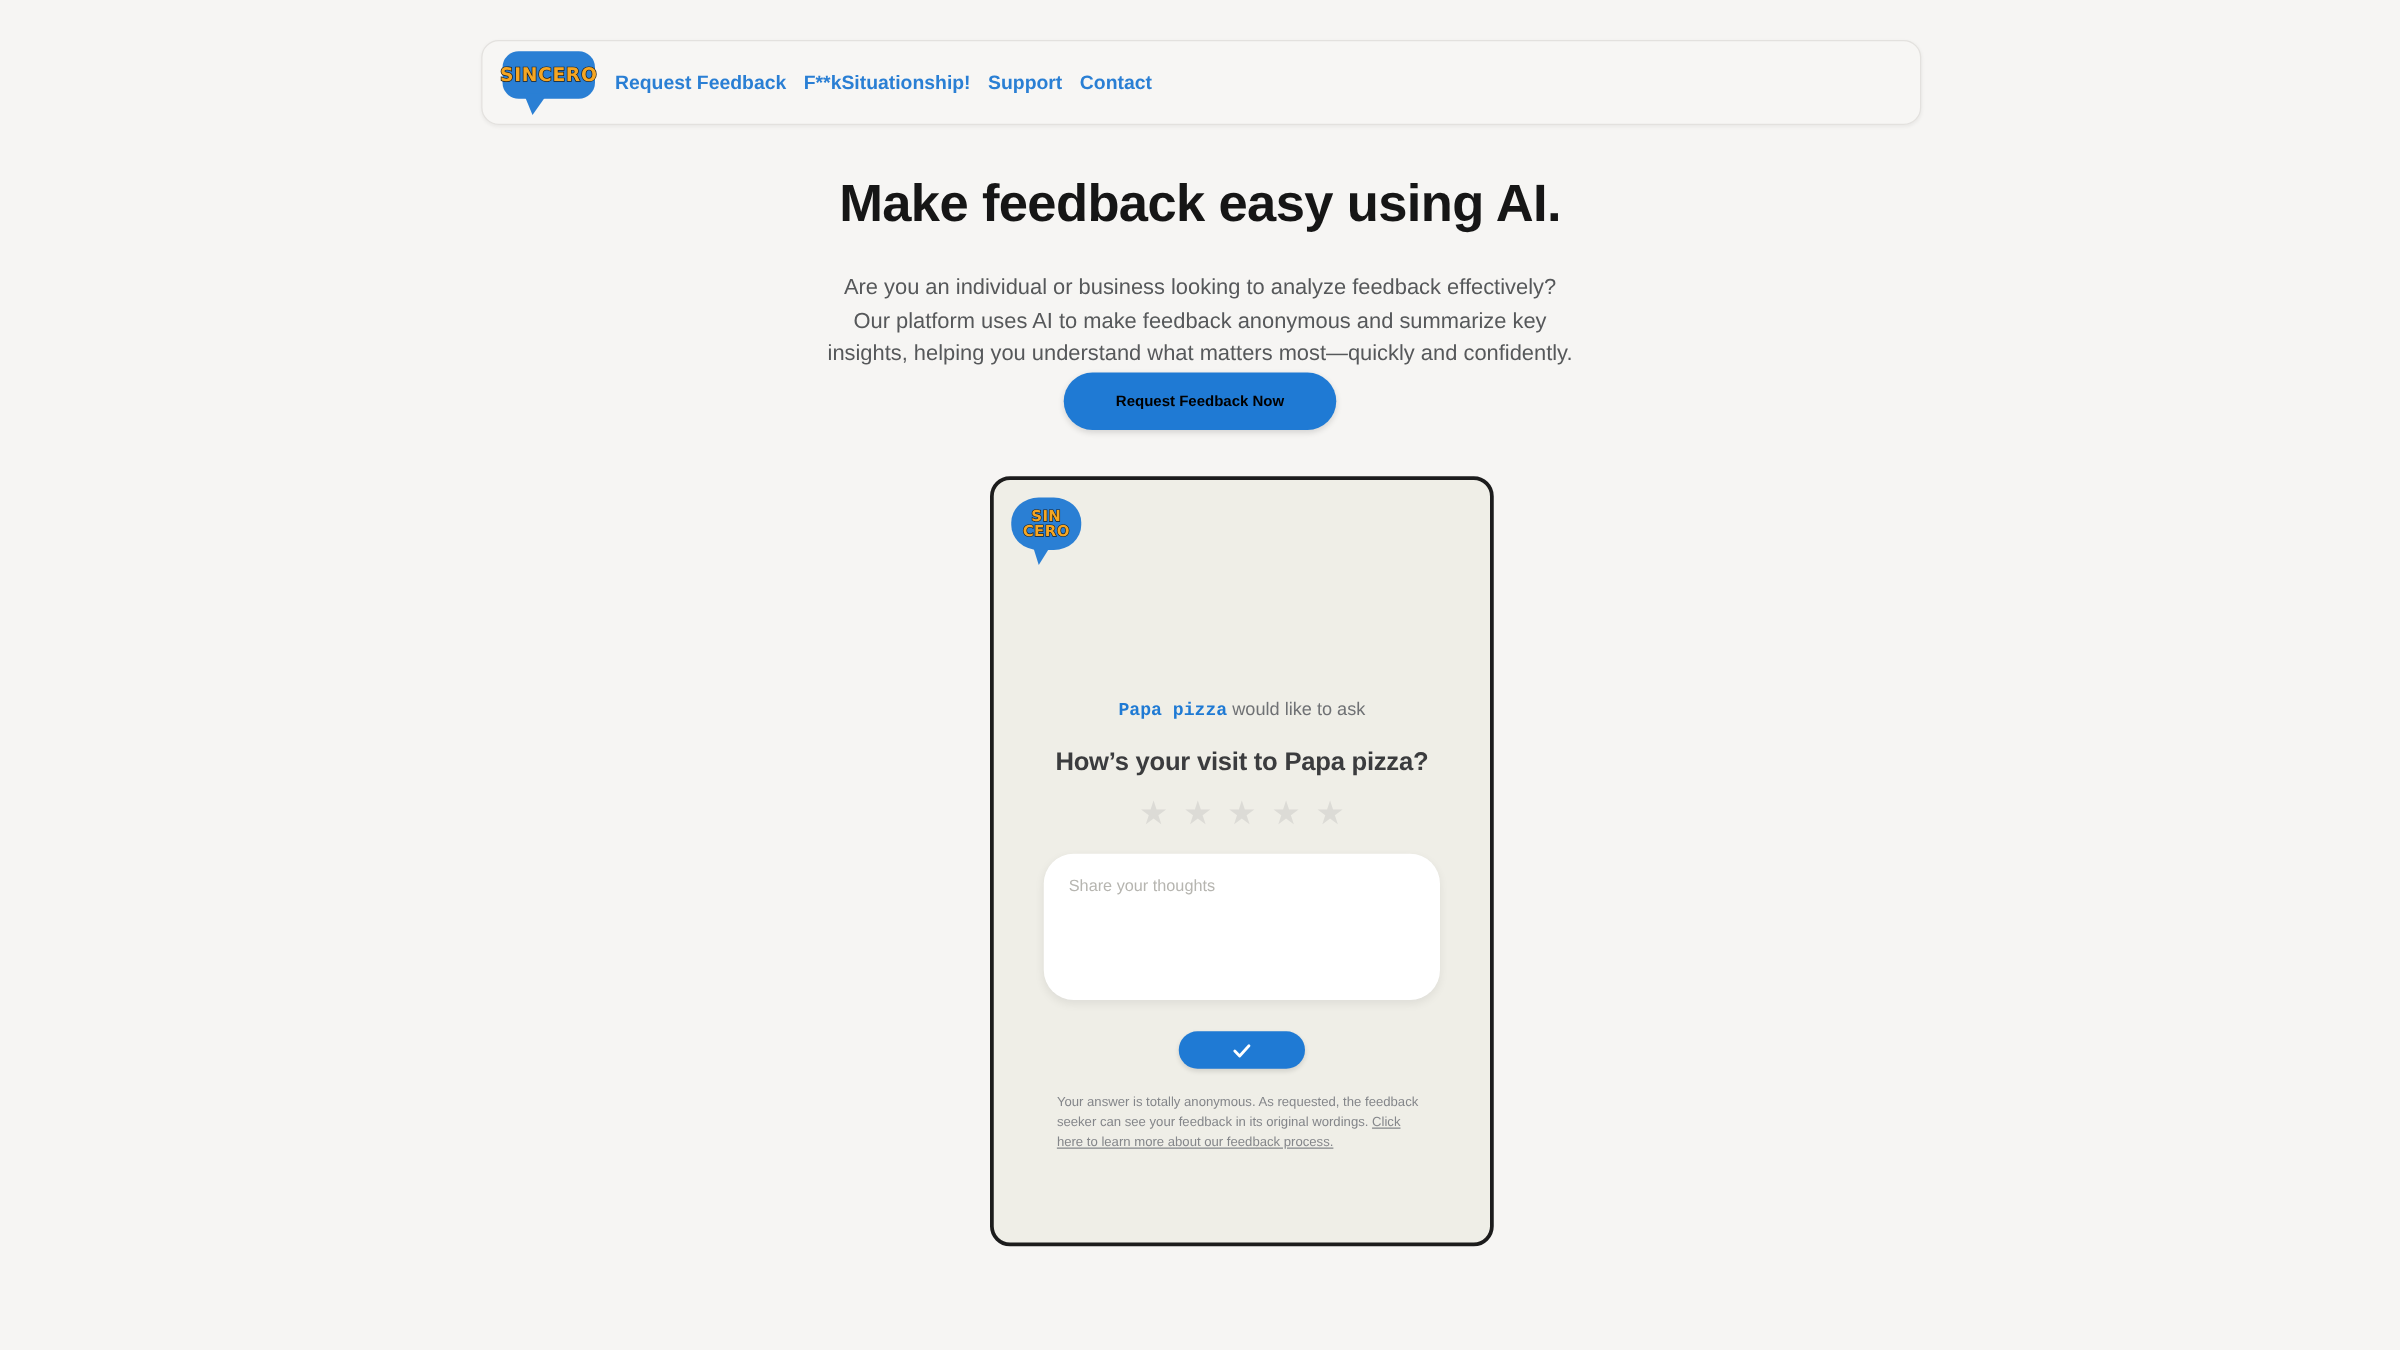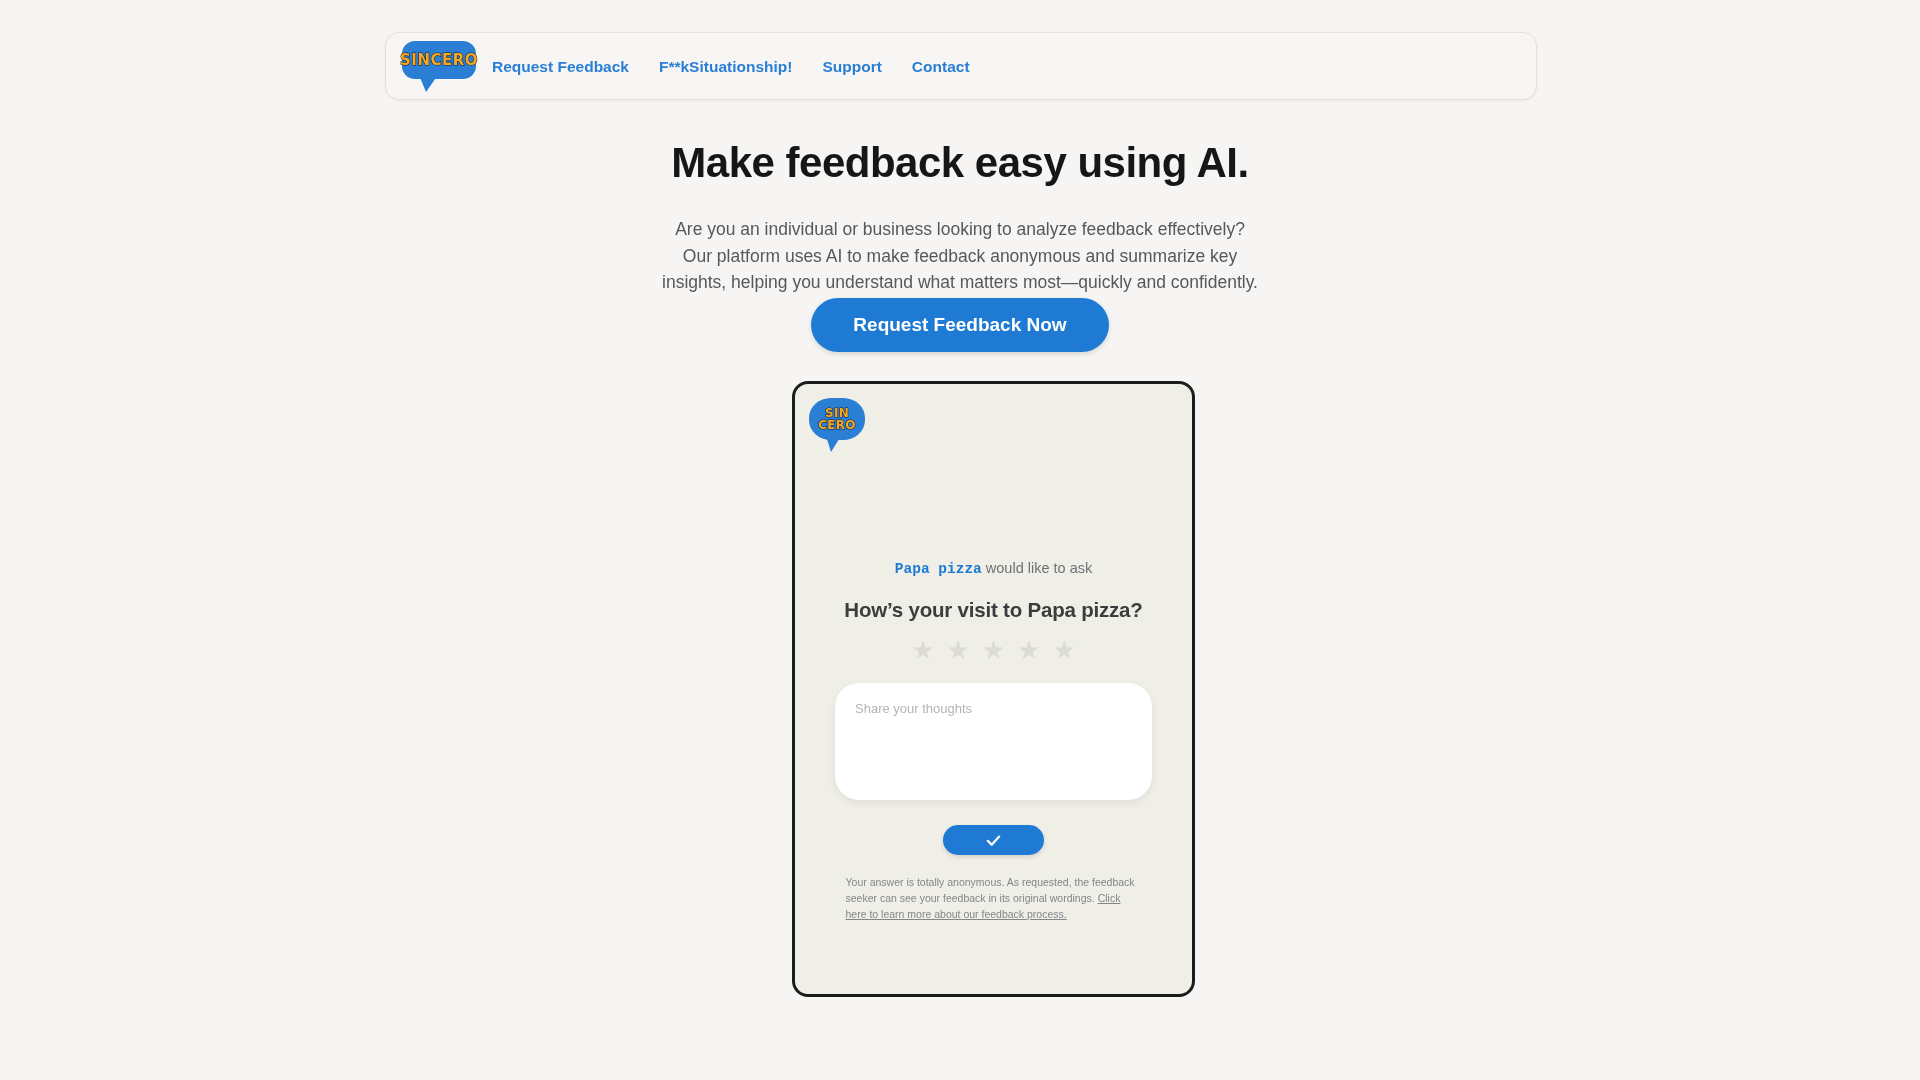--- a/index.html
+++ b/index.html
@@ -73,21 +73,21 @@
     color: #f5a623;
     -webkit-text-stroke: 1.1px #1b1b1b;
     paint-order: stroke fill;
     line-height: 1;
     user-select: none;
   }
 
   .nav-links {
     display: flex;
     align-items: center;
-    gap: 30px;
+    gap: 14px;
     padding-top: 2px;
   }
   .nav-link {
     color: #2a7fd4;
     font-size: 15.5px;
     font-weight: 600;
     text-decoration: none;
     white-space: nowrap;
     cursor: pointer;
   }
@@ -119,22 +119,22 @@
   .cta-wrap {
     position: absolute;
     left: 0;
     top: 298px;
     width: 1920px;
     text-align: center;
   }
   .cta-button {
     display: inline-block;
     background: #1f7ad4;
-    color: #ffffff;
-    font-size: 19px;
+    color: #000000;
+    font-size: 12px;
     font-weight: 600;
     border: none;
     border-radius: 999px;
     padding: 16px 42px;
     cursor: pointer;
     box-shadow: 0 2px 5px rgba(0,0,0,0.14);
     font-family: "Liberation Sans", sans-serif;
   }
 
   

